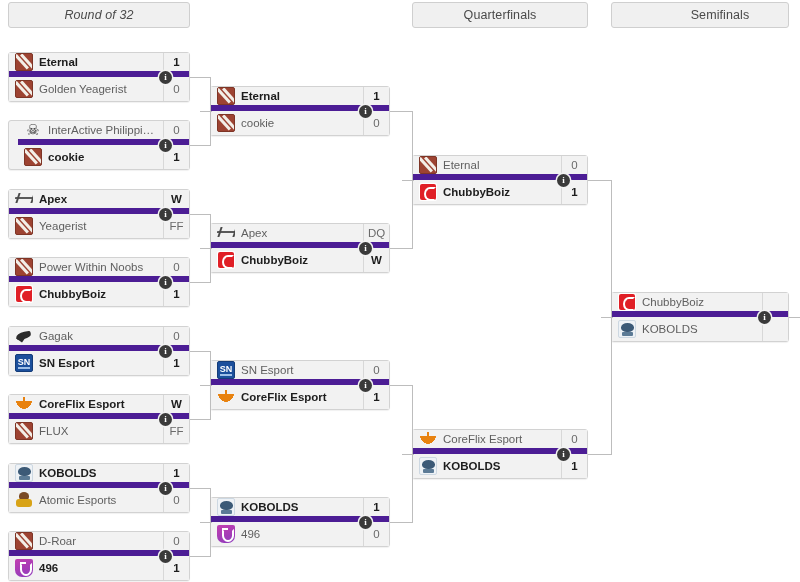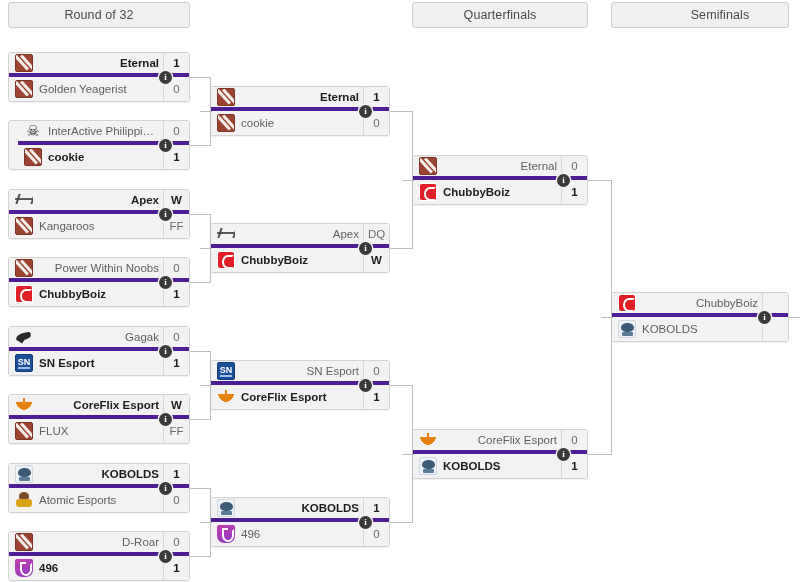--- a/index.html
+++ b/index.html
@@ -44,21 +44,21 @@
     box-shadow: 0 1px 1px rgba(0,0,0,.06);
     overflow: visible;
   }
   .team {
     position: relative;
     height: 24px;
     display: flex;
     align-items: center;
     background: #f2f2f2;
   }
-  .team.top { border-bottom: 4px solid #4c1d95; text-align: right; }
+  .team.top { border-bottom: 6px solid #4c1d95; }
 
   .logo {
     width: 18px;
     height: 18px;
     margin-left: 6px;
     margin-right: 6px;
     flex: 0 0 18px;
     border-radius: 2px;
     position: relative;
     overflow: hidden;
@@ -305,21 +305,21 @@
     left: 5px; top: 3px;
     width: 6px; height: 2px;
     background: #ffffff;
   }
 </style>
 </head>
 <body>
 
 <div id="bracket">
 
-  <div class="round-header" style="left:8px;  top:2px; width:182px;">
+  <div class="round-header" style="left:8px;  top:2px; width:182px;font-style:italic;">
     <span>Round of 32</span>
   </div>
   <div class="round-header" style="left:412px; top:2px; width:176px;align-items:center;">
     <span>Quarterfinals</span>
   </div>
   <div class="round-header" style="left:611px; top:2px; width:178px;padding-left:40px;">
     <span>Semifinals</span>
   </div>
 
   <div class="conn h" style="left:190px; top:77px;  width:20px;"></div>
@@ -388,21 +388,21 @@
   </div>
 
   <div class="match" style="left:8px; top:189px; width:182px;">
     <div class="team top">
       <span class="logo lg-apex"></span>
       <span class="tname win">Apex</span>
       <span class="score win">W</span>
     </div>
     <div class="team">
       <span class="logo lg-dota"></span>
-      <span class="tname">Kangaroos</span>
+      <span class="tname">Yeagerist</span>
       <span class="score">FF</span>
     </div>
     <div class="info-badge" style="left:150px; top:18px;">i</div>
   </div>
 
   <div class="match" style="left:8px; top:257px; width:182px;">
     <div class="team top">
       <span class="logo lg-dota"></span>
       <span class="tname">Power Within Noobs</span>
       <span class="score">0</span>

